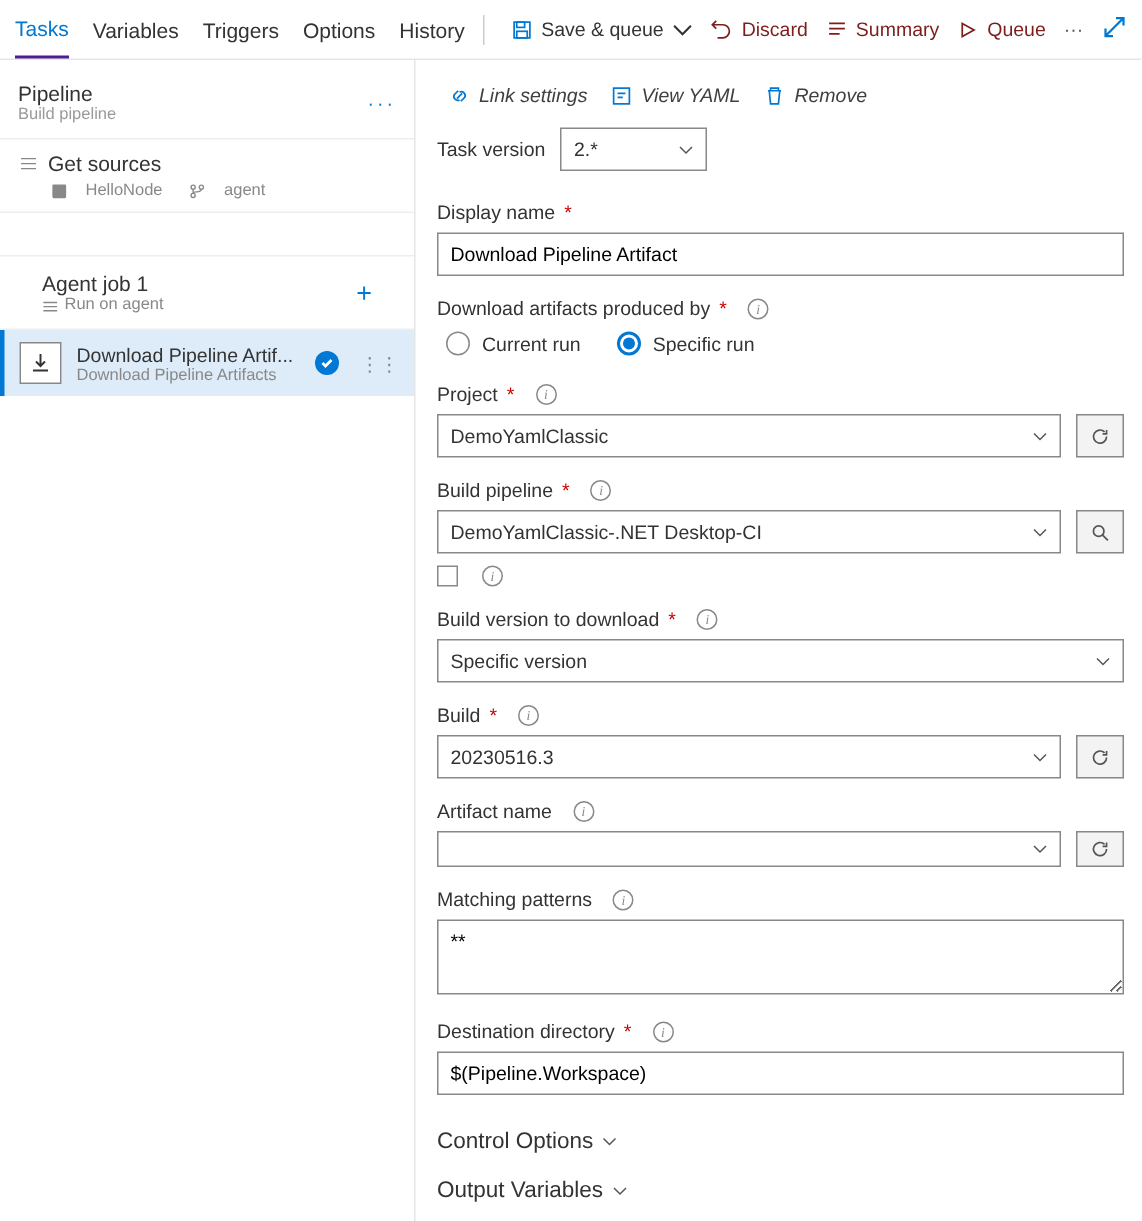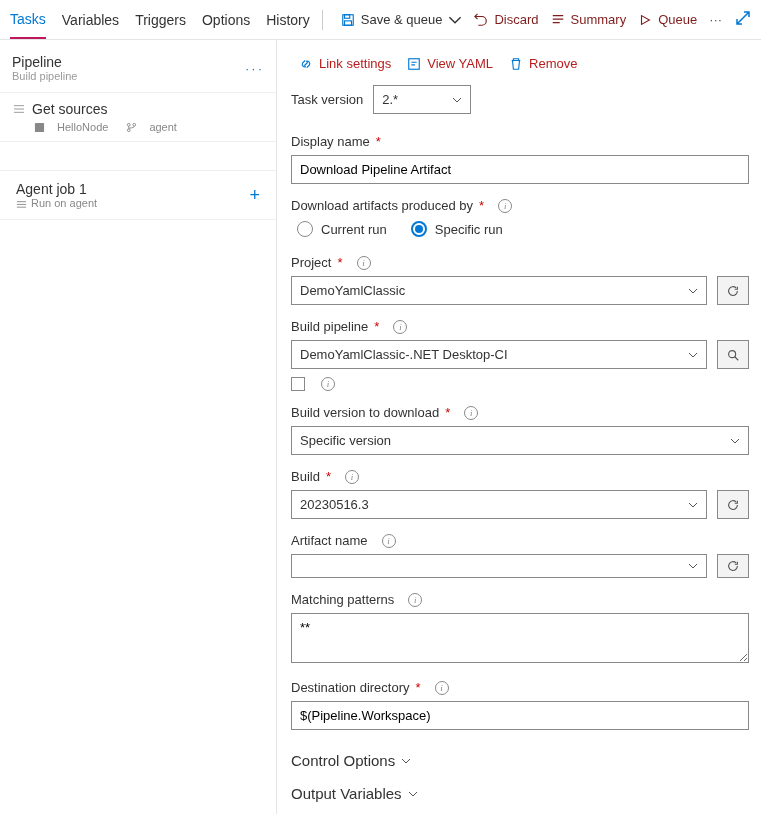--- a/index.html
+++ b/index.html
@@ -26,21 +26,21 @@
     align-items: center;
   }
   .tab {
     padding: 10px 0;
     cursor: pointer;
     color: #333;
     font-size: 14px;
   }
   .tab.active {
     color: #0078d4;
-    border-bottom: 2px solid #be185d;
+    border-bottom: 2px solid #4c1d95;
     font-weight: 400;
   }
   .vdiv {
     width: 1px;
     height: 20px;
     background: #ccc;
     margin: 0 12px;
   }
   .tb-btn {
     display: flex;
@@ -90,21 +90,21 @@
     gap: 6px;
   }
   .gs-row .gs-icon { width: 14px; height: 10px; color: #888; }
   .gs-title { font-size: 14px; }
   .gs-sub { display: flex; gap: 18px; margin-top: 4px; padding-left: 22px; font-size: 11px; color: #888; }
   .gs-sub span { display: flex; align-items: center; gap: 12px; }
   .agent-job {
     margin-top: 28px;
     border-top: 1px solid #eee;
     border-bottom: 1px solid #eee;
-    padding: 10px 16px;
+    padding: 10px 28px;
     display: flex;
     align-items: center;
     justify-content: space-between;
   }
   .agent-job .aj-left .t1 { font-size: 14px; }
   .agent-job .aj-left .t2 { font-size: 11px; color: #888; display: flex; align-items: flex-end; gap: 4px;}
   .plus { color: #0078d4; font-size: 18px; font-weight: 300; }
   .task-item {
     background: #deecf9;
     display: flex;
@@ -136,22 +136,23 @@
     padding: 12px 12px 12px 14px;
     overflow-y: auto;
   }
   .link-row {
     display: flex;
     gap: 16px;
     padding: 4px 0 14px 8px;
   }
   .link-row .lbtn {
     display: flex; align-items: center; gap: 6px;
-    color: #b91c1c; cursor: pointer;
+    color: #404040; cursor: pointer;
     font-size: 13px;
+    font-style: italic;
   }
   .link-row .lbtn svg { width: 14px; height: 14px; }
 
   .field { margin-bottom: 14px; }
   .field-label {
     font-size: 13px;
     color: #333;
     display: flex;
     align-items: center;
     gap: 6px;
@@ -324,20 +325,37 @@
         <div class="t2">
           <svg width="11" height="11" viewBox="0 0 12 12" fill="none" stroke="#888">
               <path d="M1 4h10M1 7h10M1 10h10"></path>
             </svg>
           <span>Run on agent</span>
         </div>
       </div>
       <div class="plus">+</div>
     </div>
 
+    <div class="task-item">
+      <div class="tbox">
+        <svg width="16" height="16" viewBox="0 0 16 16" fill="none" stroke="#333" stroke-width="1.3">
+            <path d="M8 2v8M5 7l3 3 3-3M3 13h10"></path>
+          </svg>
+      </div>
+      <div class="tinfo">
+        <div class="t1">Download Pipeline Artif...</div>
+        <div class="t2">Download Pipeline Artifacts</div>
+      </div>
+      <div class="check">
+        <svg width="10" height="10" viewBox="0 0 10 10" fill="none" stroke="#fff" stroke-width="1.8">
+            <path d="M2 5l2 2 4-4"></path>
+          </svg>
+      </div>
+      <div class="drag">⋮⋮</div>
+    </div>
   </div>
 
   <div class="right">
     <div class="link-row">
       <div class="lbtn">
         <svg viewBox="0 0 16 16" fill="none" stroke="#0078d4" stroke-width="1.3">
             <path d="M6 10l4-4M7 4l-3 3a3 3 0 004 4M9 12l3-3a3 3 0 00-4-4"></path>
           </svg>
         <span>Link settings</span>
       </div>

